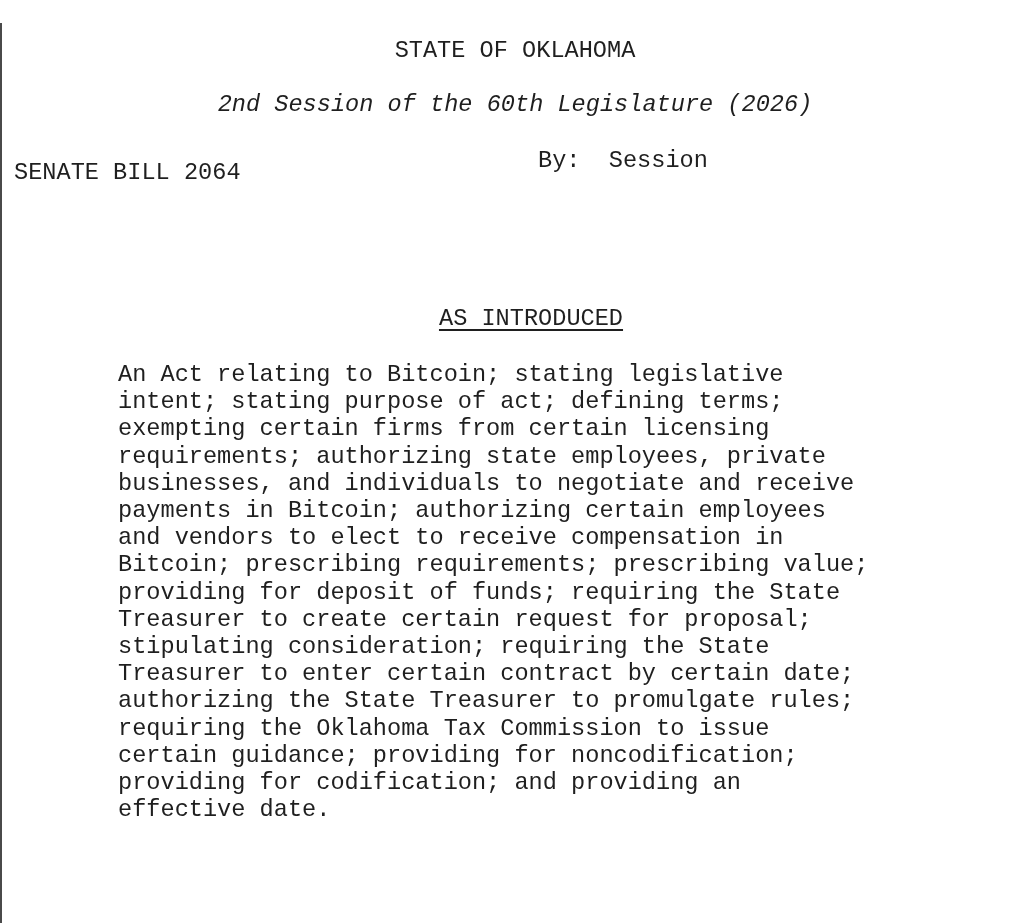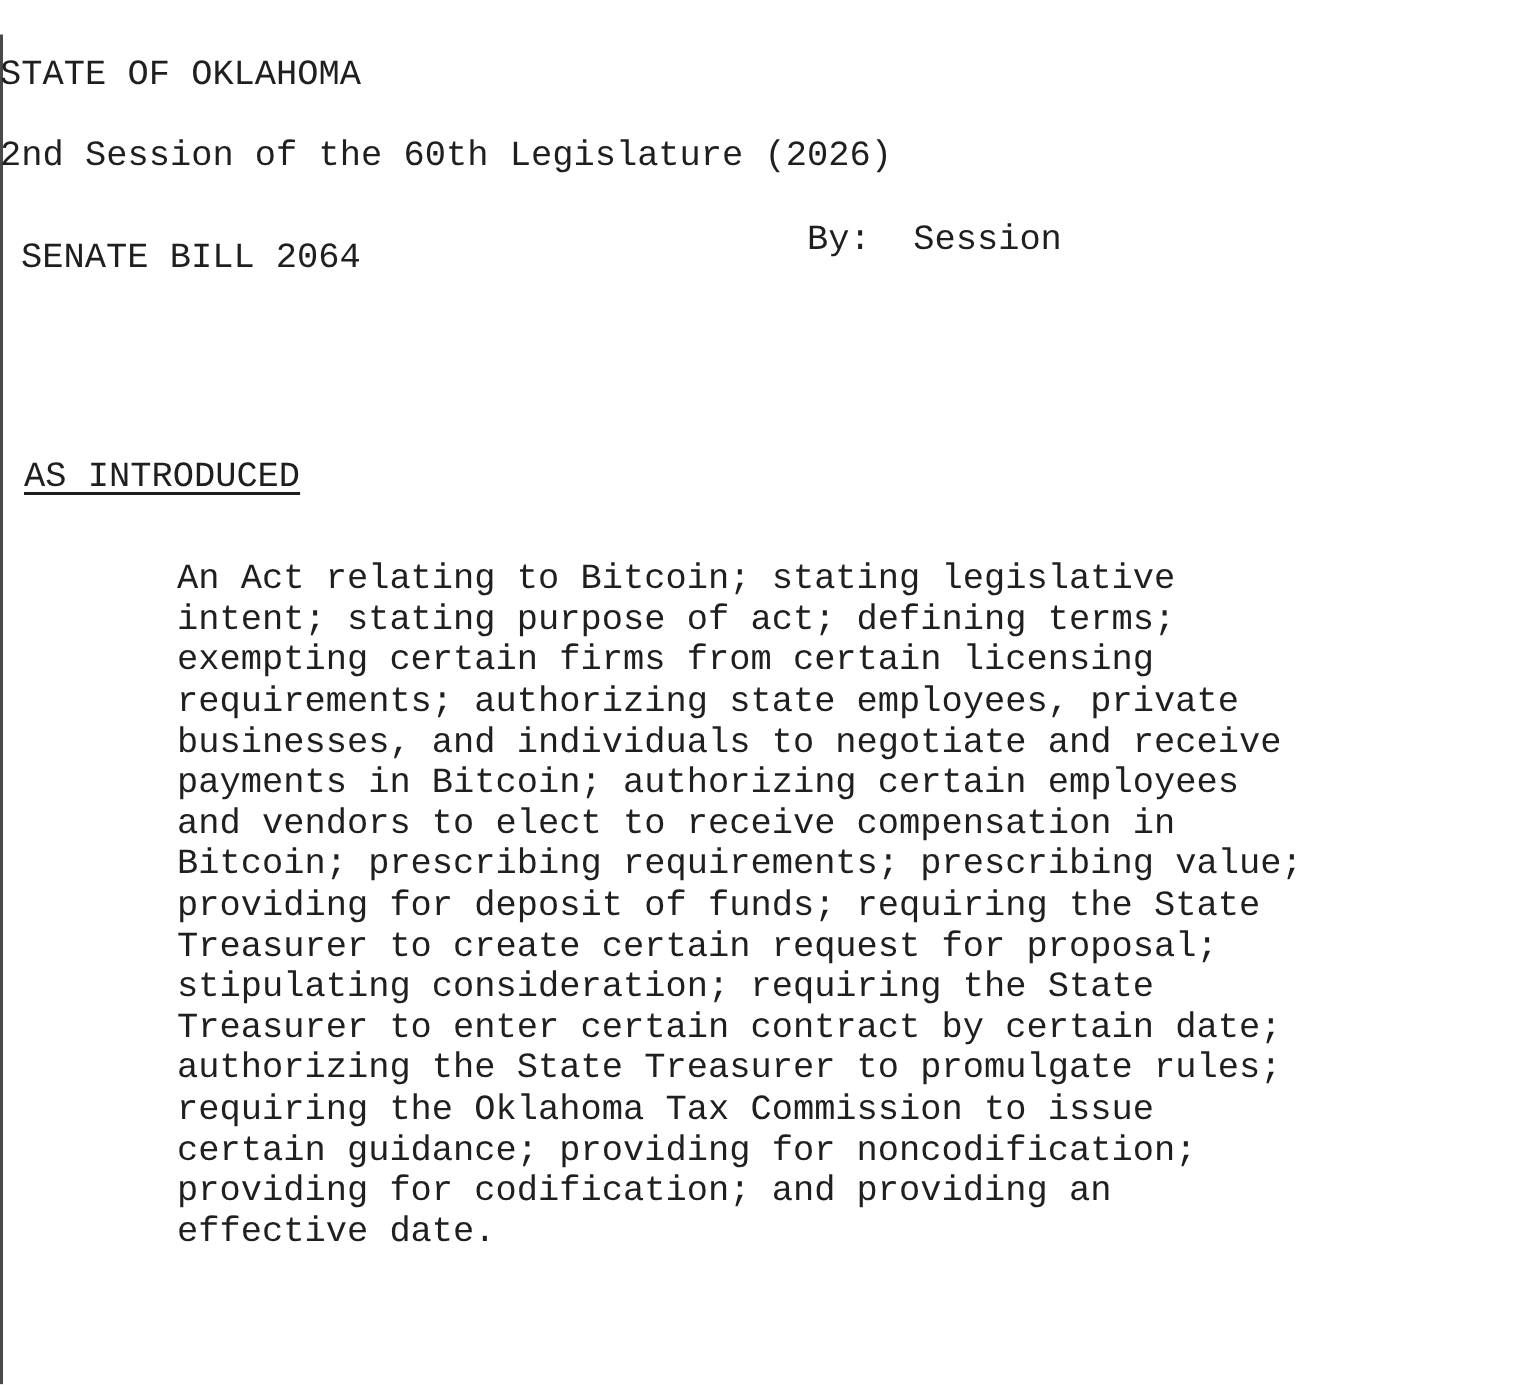--- a/index.html
+++ b/index.html
@@ -25,46 +25,47 @@
     width: 2px;
     height: 900px;
     background: #4a4a4a;
   }
   .line {
     position: absolute;
     line-height: 27px;
     white-space: pre;
   }
   .center {
-    left: 0;
+    left: 10px;
     width: 1010px;
+    text-align: center;
   }
   .underlined {
     text-decoration: underline;
     text-decoration-thickness: 2px;
     text-underline-offset: 4px;
   }
   .summary {
     position: absolute;
     left: 118px;
-    top: 373px;
+    top: 361px;
     line-height: 27.2px;
     white-space: pre;
   }
 </style>
 </head>
 <body>
 
 <div class="page">
 
   <div class="margin-rule"></div>
 
   <div class="line center" style="top: 37px;">STATE OF OKLAHOMA</div>
 
-  <div class="line center" style="top: 91px;">2nd Session of the 60th Legislature (2026)</div>
+  <div class="line center" style="top: 91px; font-style: italic;">2nd Session of the 60th Legislature (2026)</div>
 
   <div class="line" style="top: 159px; left: 14px;">SENATE BILL 2064</div>
 
   <div class="line" style="top: 147px; left: 538px;">By:  Session</div>
 
   <div class="line center underlined" style="top: 305px; padding-left: 16px;">AS INTRODUCED</div>
 
   <div class="summary">An Act relating to Bitcoin; stating legislative
 intent; stating purpose of act; defining terms;
 exempting certain firms from certain licensing

